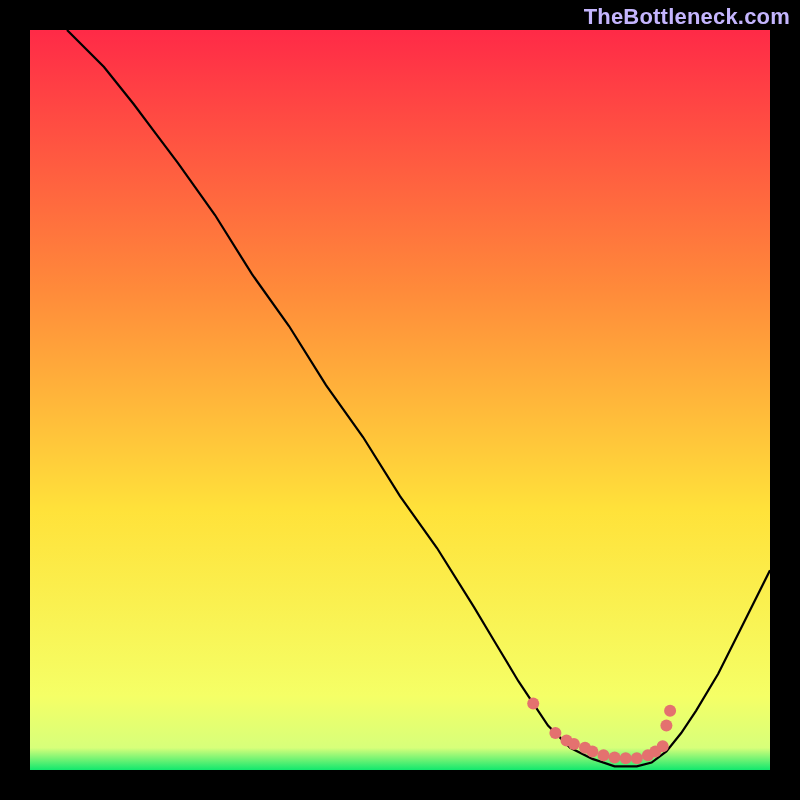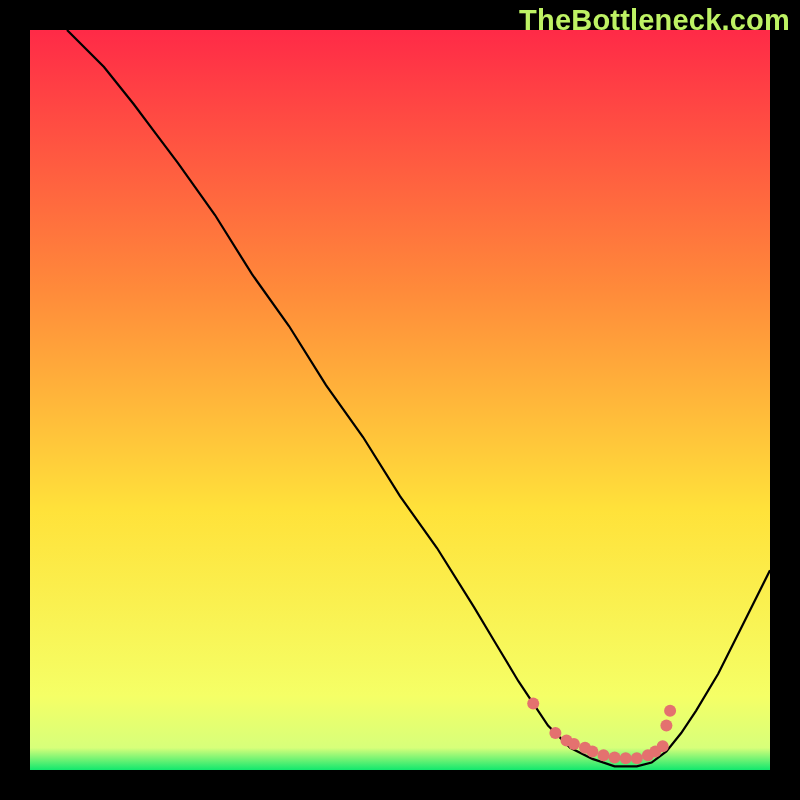--- a/index.html
+++ b/index.html
@@ -14,22 +14,22 @@
   .frame {
     position: relative;
     width: 800px;
     height: 800px;
     background: #000;
   }
   .watermark {
     position: absolute;
     top: 4px;
     right: 10px;
-    color: #bef264;
-    font-size: 29px;
+    color: #c4b5fd;
+    font-size: 22px;
     font-weight: bold;
     letter-spacing: 0.2px;
     z-index: 10;
   }
   .plot {
     position: absolute;
     left: 30px;
     top: 30px;
     width: 740px;
     height: 740px;

